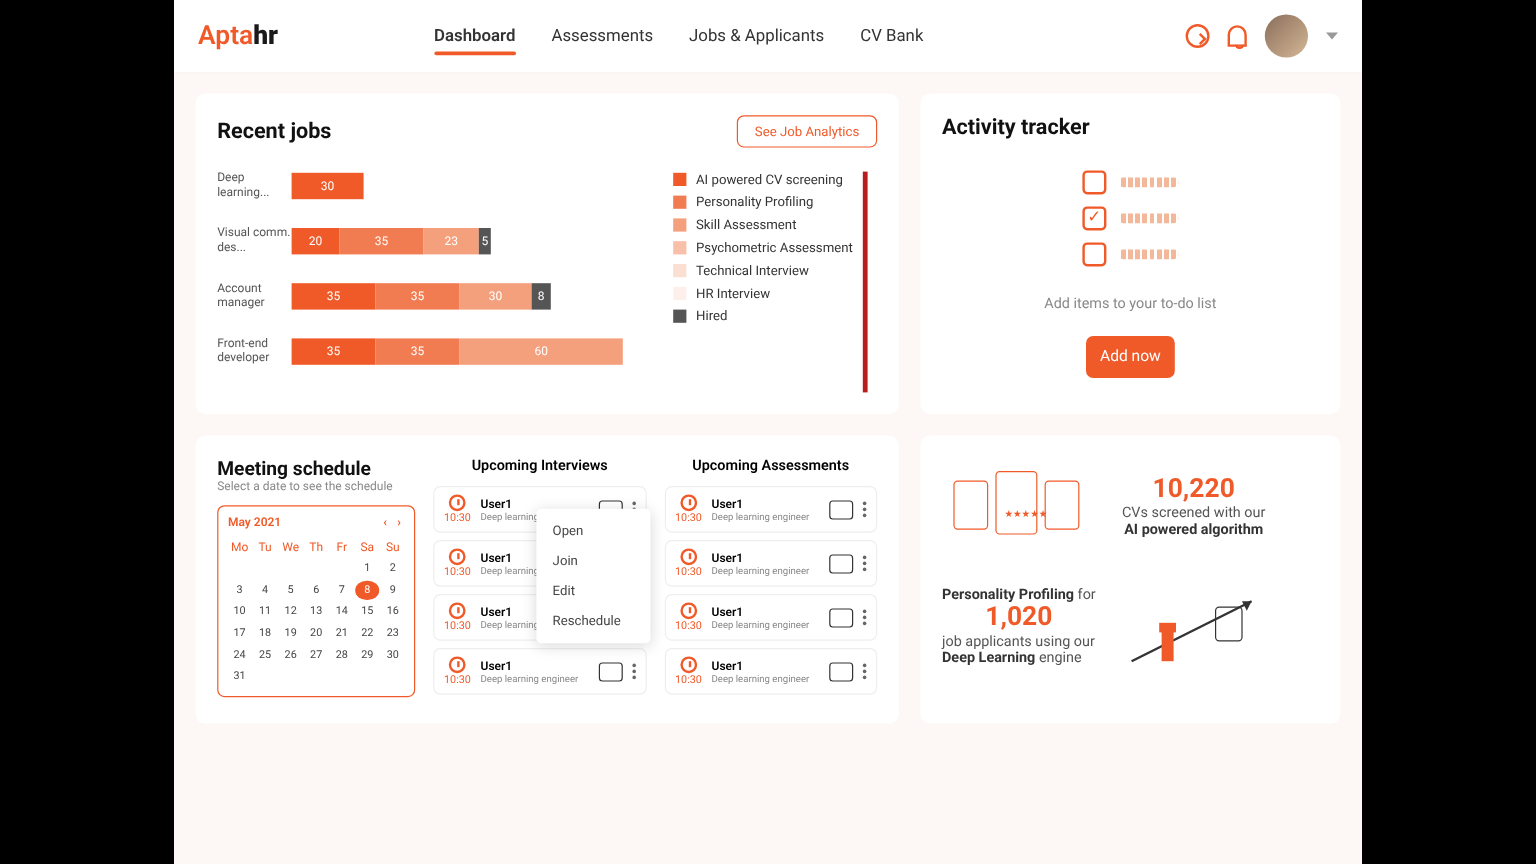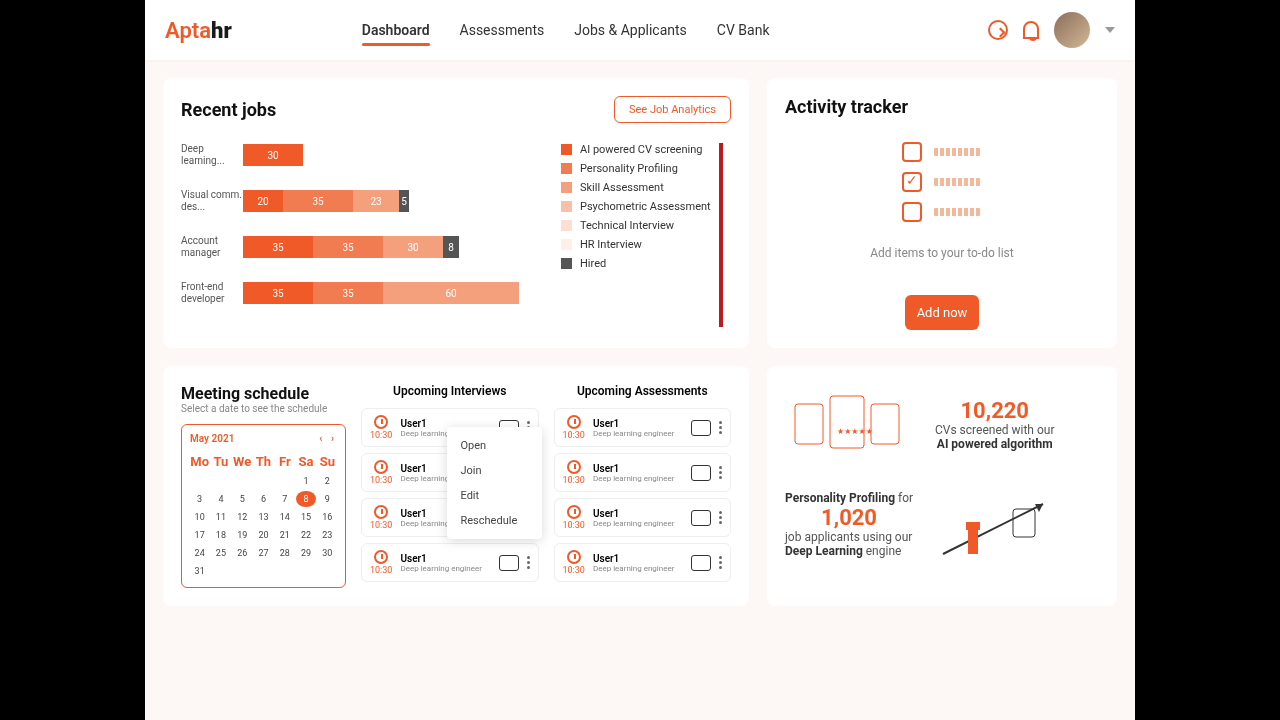--- a/index.html
+++ b/index.html
@@ -33,31 +33,31 @@
 .legend { border-right: 4px solid #b91c1c; padding-right: 8px; font-size: 11px; color: #333; }
 .legend div { display: flex; align-items: center; gap: 8px; margin-bottom: 6px; }
 .swatch { width: 11px; height: 11px; }
 .tracker { text-align: center; }
 .tracker h2 { text-align: left; margin-bottom: 25px; }
 .placeholder-ill { display: inline-block; margin-bottom: 14px; }
 .placeholder-ill div { display: flex; align-items: center; gap: 10px; margin-bottom: 10px; }
 .box { width: 20px; height: 20px; border: 2px solid #f05a28; border-radius: 4px; position: relative; }
 .box.checked::after { content: "✓"; color: #f05a28; position: absolute; top: -2px; left: 2px; font-size: 14px; }
 .wave { width: 50px; height: 8px; background: repeating-linear-gradient(90deg, transparent 0 2px, #f3b79a 2px 6px); border-radius: 4px; }
-.tracker p { color: #888; font-size: 12px; margin-bottom: 35px; }
+.tracker p { color: #888; font-size: 12px; margin-bottom: 20px; }
 .btn-primary { background: #f05a28; color: #fff; border: none; padding: 10px 12px; border-radius: 6px; font-size: 13px; cursor: pointer; }
 .row2 { display: grid; grid-template-columns: 1fr 350px; gap: 18px; padding: 0 18px 18px; }
 .meeting { display: grid; grid-template-columns: 165px 1fr 1fr; gap: 15px; align-items: start; }
 .cal-head h2 { font-size: 16px; }
 .cal-head p { font-size: 10px; color: #888; margin-bottom: 10px; }
 .calendar { border: 1px solid #f05a28; border-radius: 6px; padding: 8px; font-size: 10px; }
 .cal-title { display: flex; justify-content: space-between; align-items: center; color: #f05a28; font-weight: 600; margin-bottom: 8px; }
 .cal-nav span { cursor: pointer; padding: 0 3px; }
 .cal-grid { display: grid; grid-template-columns: repeat(7, 1fr); gap: 2px; text-align: center; }
-.cal-grid .hdr { color: #f05a28; font-weight: 700; font-size: 13px; padding: 2px 0; }
+.cal-grid .hdr { color: #f05a28; font-weight: 400; font-size: 10px; padding: 2px 0; }
 .cal-grid .day { padding: 3px 0; font-size: 9px; color: #444; cursor: pointer; }
 .cal-grid .day.muted { color: #bbb; }
 .cal-grid .day.today { background: #f05a28; color: #fff; border-radius: 50%; }
 .col-title { font-size: 12px; font-weight: 600; text-align: center; margin-bottom: 10px; }
 .mitem { border: 1px solid #eee; border-radius: 6px; padding: 6px 8px; display: flex; align-items: center; gap: 8px; margin-bottom: 6px; position: relative; }
 .clock { color: #f05a28; font-size: 9px; text-align: center; }
 .clock-ico { width: 14px; height: 14px; border: 2px solid #f05a28; border-radius: 50%; margin: 0 auto 1px; position: relative; }
 .clock-ico::after { content: ""; position: absolute; top: 2px; left: 5px; width: 2px; height: 5px; background: #f05a28; }
 .minfo { flex: 1; }
 .minfo .u { font-size: 10px; font-weight: 600; }

